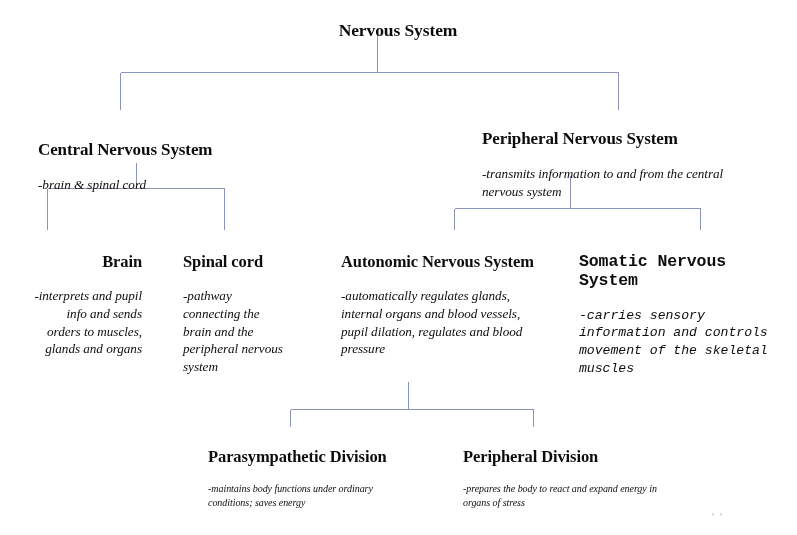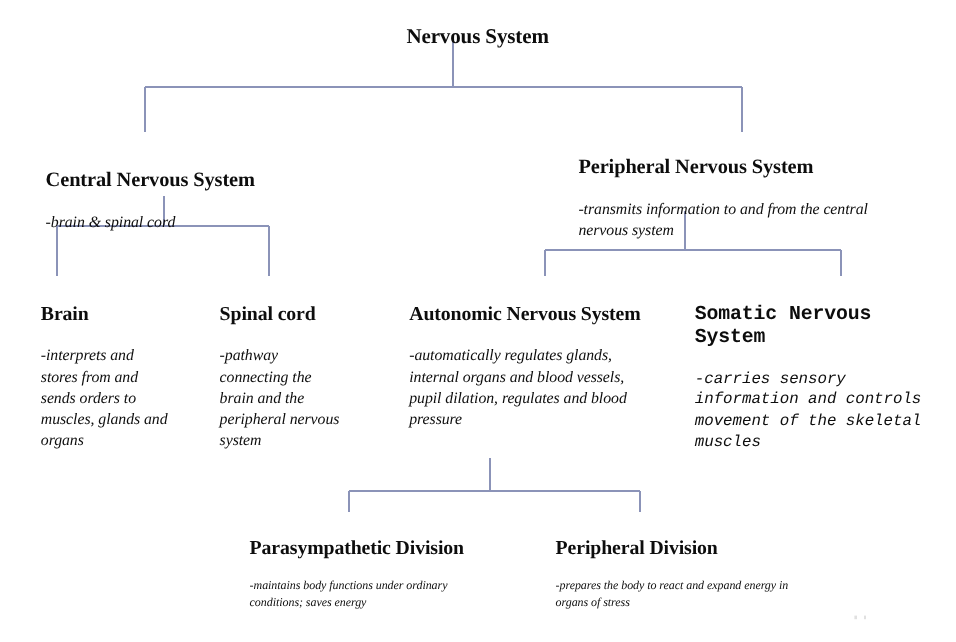--- a/index.html
+++ b/index.html
@@ -54,21 +54,21 @@
   .lvl-2 .node-title { font-size: 16.5px; }
   .lvl-2 .node-desc  { font-size: 13.2px; margin-top: 2px; }
   
   .lvl-3 .node-title { font-size: 16.5px; }
   .lvl-3 .node-desc  { font-size: 10px; margin-top: 2px; }
 
   
   #node-root            { left: 248px; top: 4px;   width: 300px; }
   #node-cns             { left: 22px;  top: 124px; width: 300px; }
   #node-pns             { left: 466px; top: 113px; width: 285px; }
-  #node-brain           { left: 18px;  top: 236px; width: 140px; }
+  #node-brain           { left: 18px;  top: 236px; width: 140px; text-align: right; }
   #node-spinal-cord     { left: 167px; top: 236px; width: 140px; }
   #node-autonomic       { left: 325px; top: 236px; width: 225px; }
   #node-somatic         { left: 563px; top: 236px; width: 228px; font-family: Liberation Mono, monospace; }
   #node-parasympathetic { left: 192px; top: 431px; width: 235px; }
   #node-sympathetic     { left: 447px; top: 431px; width: 250px; }
 
   .faint-mark {
     position: absolute;
     left: 712px;
     top: 513px;
@@ -122,21 +122,21 @@
     <div class="node-desc">-brain &amp; spinal cord</div>
   </div>
 
   <div class="node lvl-1" id="node-pns">
     <div class="node-title">Peripheral Nervous System</div>
     <div class="node-desc">-transmits information to and from the central nervous system</div>
   </div>
 
   <div class="node lvl-2" id="node-brain">
     <div class="node-title">Brain</div>
-    <div class="node-desc">-interprets and stores from and sends orders to muscles, glands and organs</div>
+    <div class="node-desc">-interprets and pupil info and sends orders to muscles, glands and organs</div>
   </div>
 
   <div class="node lvl-2" id="node-spinal-cord">
     <div class="node-title">Spinal cord</div>
     <div class="node-desc">-pathway connecting the brain and the peripheral nervous system</div>
   </div>
 
   <div class="node lvl-2" id="node-autonomic">
     <div class="node-title">Autonomic Nervous System</div>
     <div class="node-desc">-automatically regulates glands, internal organs and blood vessels, pupil dilation, regulates and blood pressure</div>

